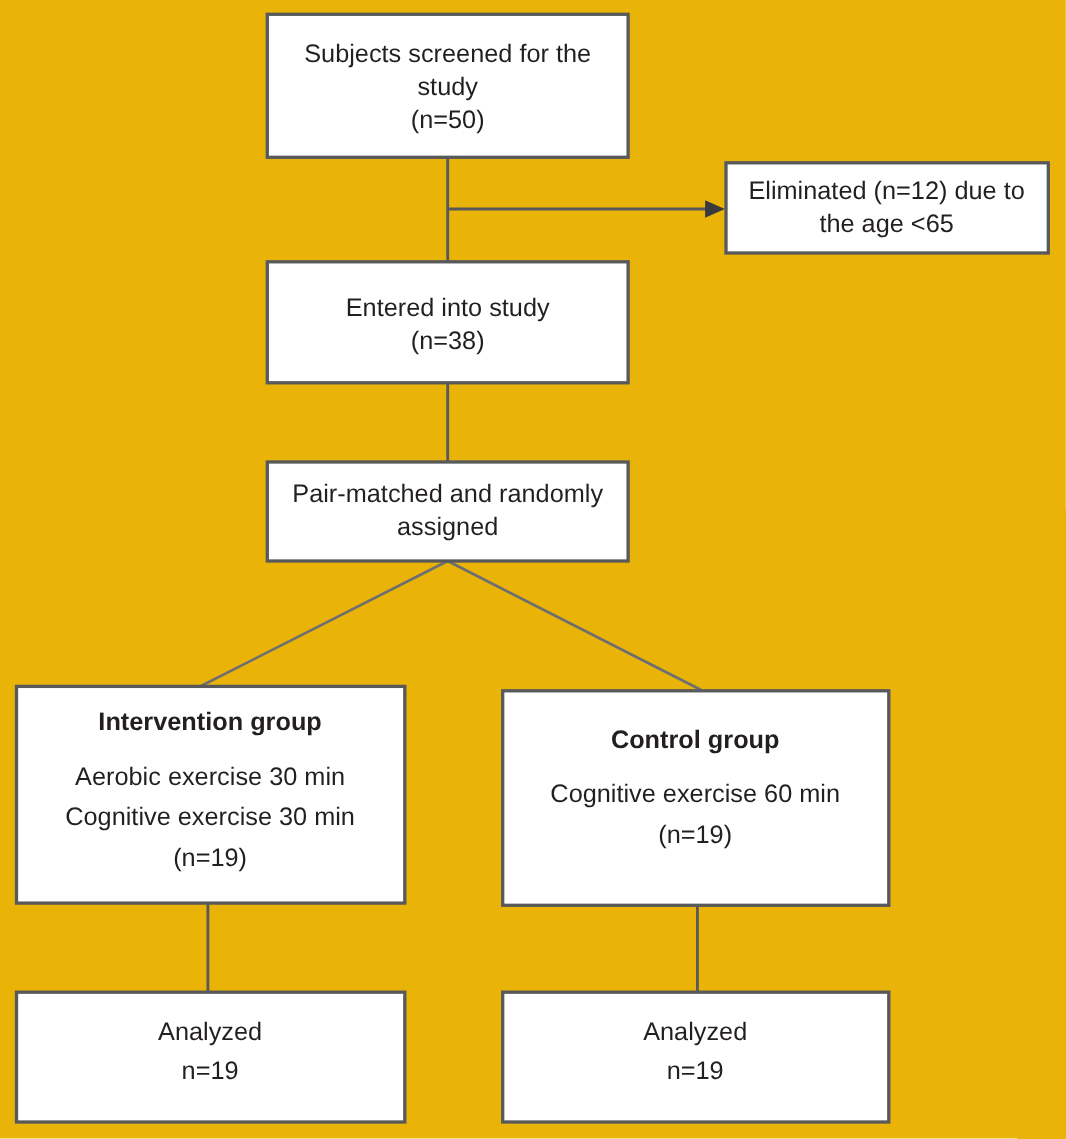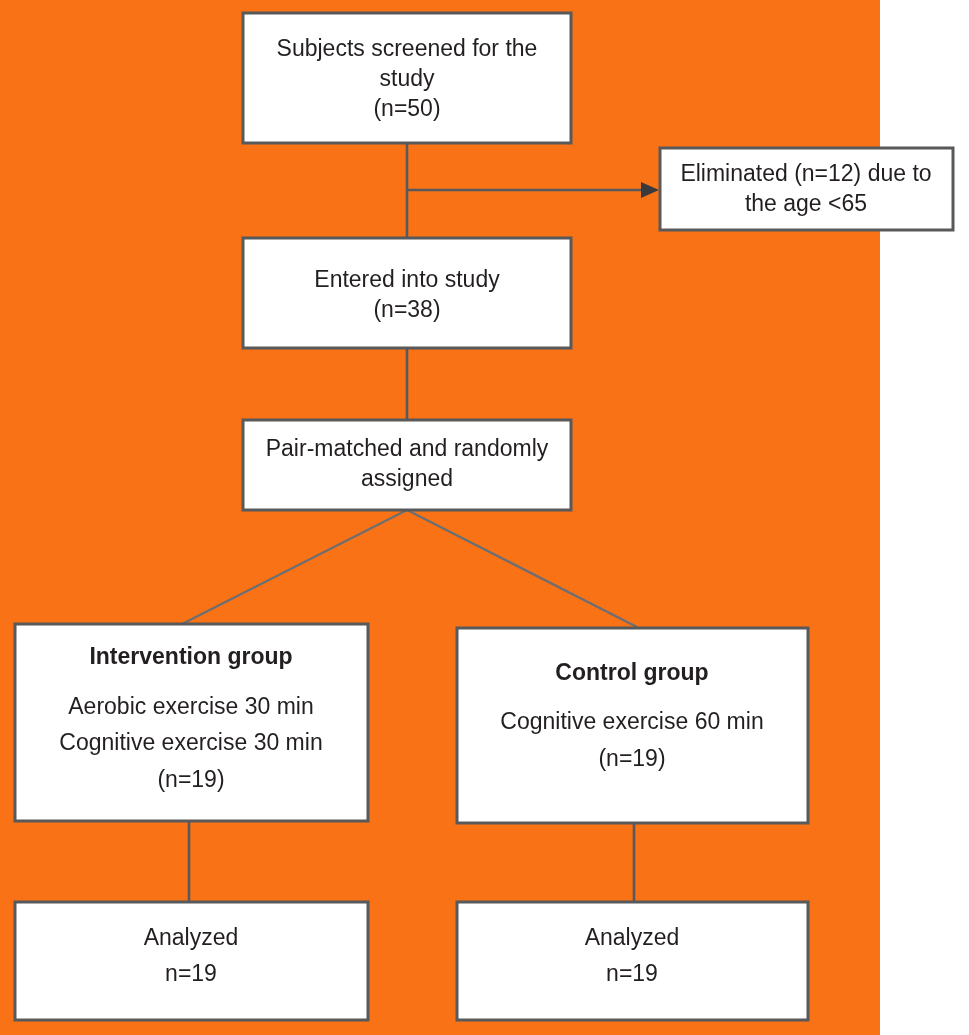--- a/index.html
+++ b/index.html
@@ -10,23 +10,23 @@
   }
   body {
     width: 969px;
     height: 1035px;
     font-family: "Liberation Sans", sans-serif;
     color: #231f20;
     overflow: hidden;
   }
   #flow-root {
     position: relative;
-    width: 880px;
+    width: 969px;
     height: 1035px;
-    background: #f97316;
+    background: #eab308;
   }
   svg.flow-svg {
     position: absolute;
     left: 0;
     top: 0;
     width: 969px;
     height: 1035px;
     display: block;
   }
   .node-box {

